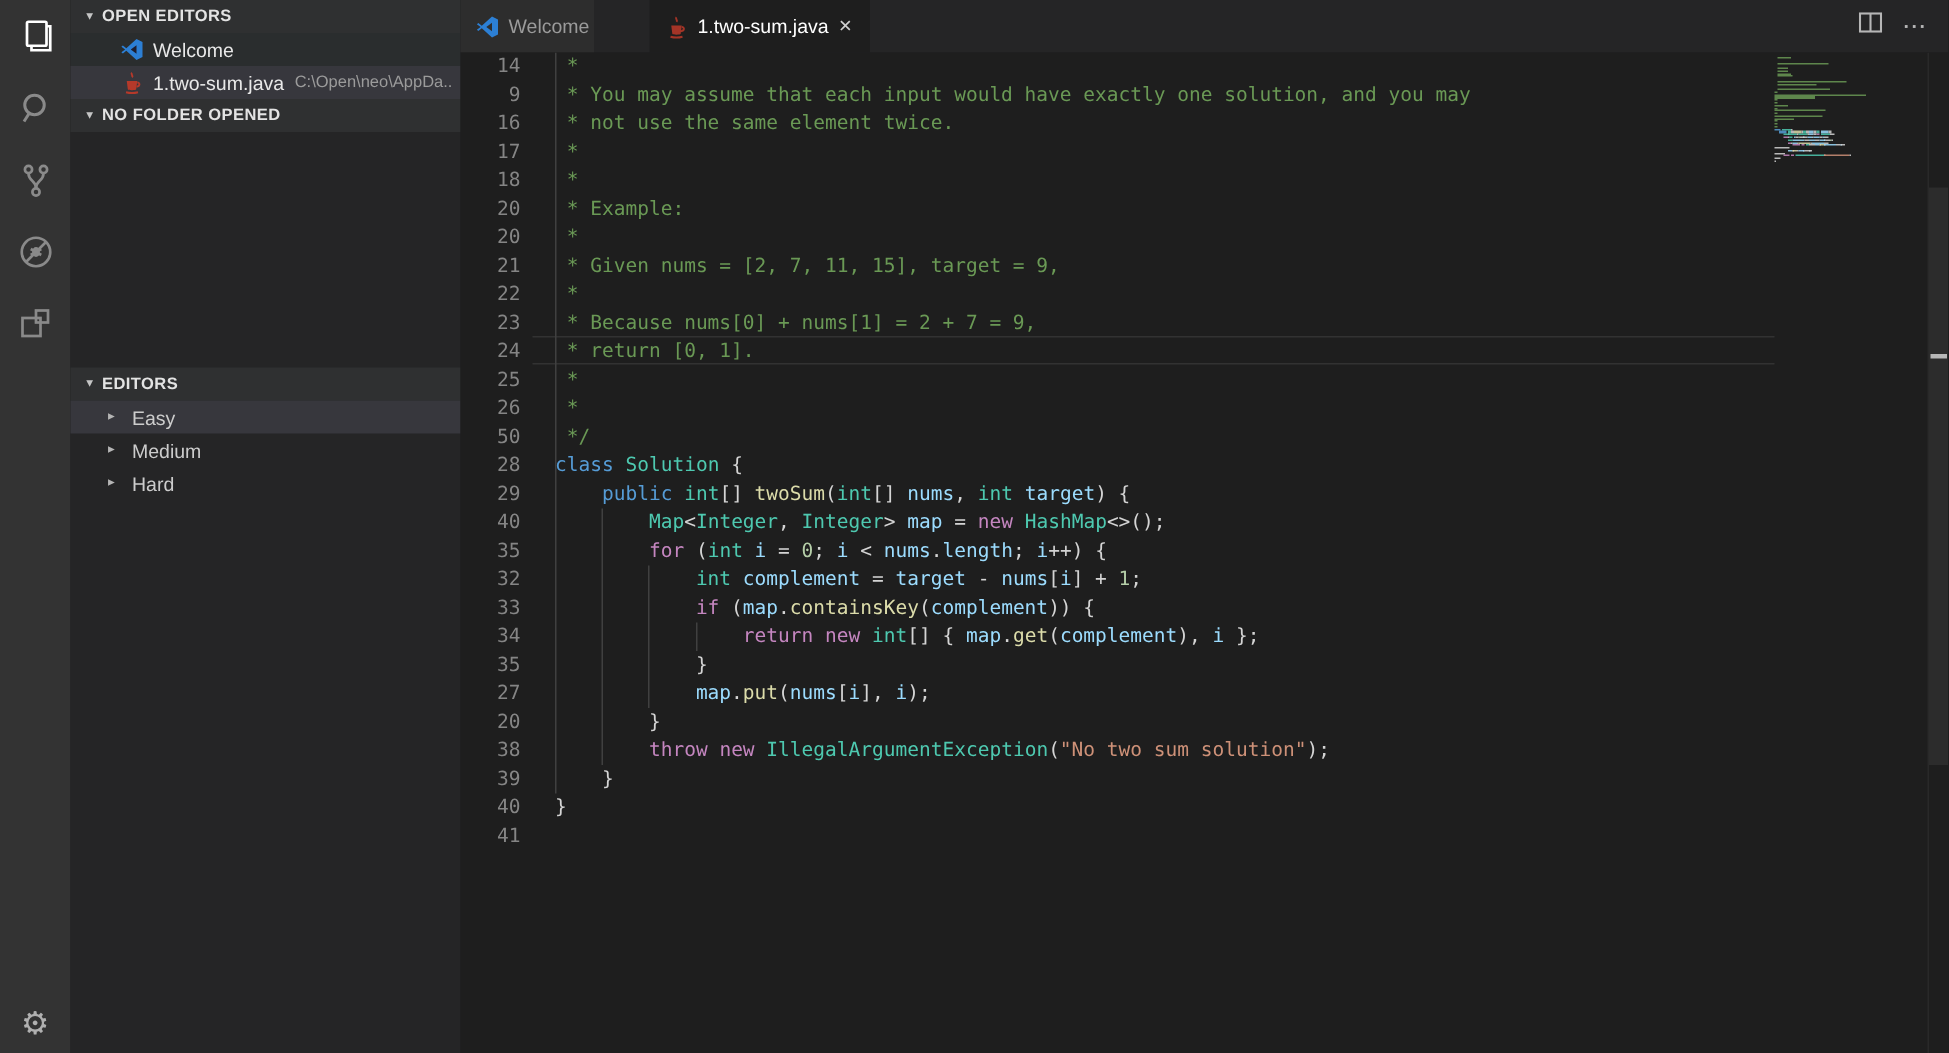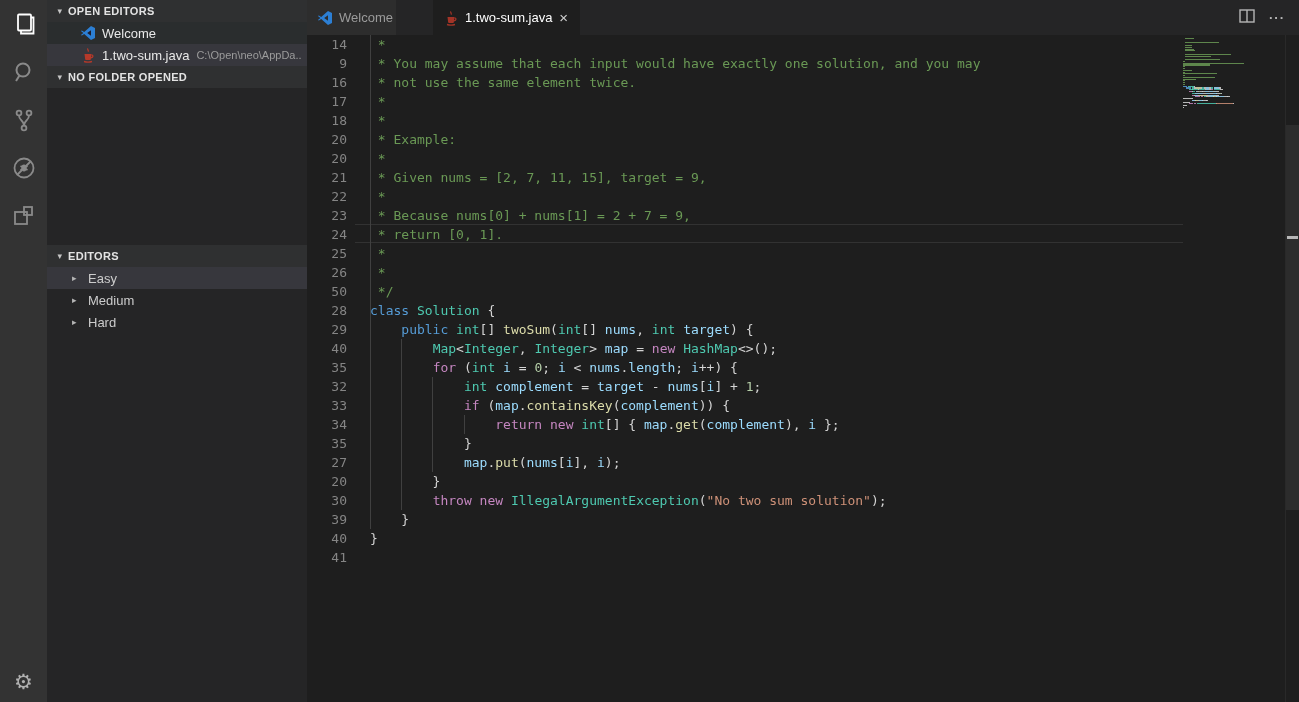--- a/index.html
+++ b/index.html
@@ -249,21 +249,21 @@
           <div class="ln">28</div>
           <div class="ln">29</div>
           <div class="ln">40</div>
           <div class="ln">35</div>
           <div class="ln">32</div>
           <div class="ln">33</div>
           <div class="ln">34</div>
           <div class="ln">35</div>
           <div class="ln">27</div>
           <div class="ln">20</div>
-          <div class="ln">30</div>
+          <div class="ln">38</div>
           <div class="ln">39</div>
           <div class="ln">40</div>
           <div class="ln">41</div>
         </div>
       <div class="code" id="code"><div class="cl"><span style="color: rgb(106, 153, 85);"> *</span></div><div class="cl"><span style="color: rgb(106, 153, 85);"> * You may assume that each input would have exactly one solution, and you may</span></div><div class="cl"><span style="color: rgb(106, 153, 85);"> * not use the same element twice.</span></div><div class="cl"><span style="color: rgb(106, 153, 85);"> *</span></div><div class="cl"><span style="color: rgb(106, 153, 85);"> *</span></div><div class="cl"><span style="color: rgb(106, 153, 85);"> * Example:</span></div><div class="cl"><span style="color: rgb(106, 153, 85);"> *</span></div><div class="cl"><span style="color: rgb(106, 153, 85);"> * Given nums = [2, 7, 11, 15], target = 9,</span></div><div class="cl"><span style="color: rgb(106, 153, 85);"> *</span></div><div class="cl"><span style="color: rgb(106, 153, 85);"> * Because nums[0] + nums[1] = 2 + 7 = 9,</span></div><div class="cl"><span style="color: rgb(106, 153, 85);"> * return [0, 1].</span></div><div class="cl"><span style="color: rgb(106, 153, 85);"> *</span></div><div class="cl"><span style="color: rgb(106, 153, 85);"> *</span></div><div class="cl"><span style="color: rgb(106, 153, 85);"> */</span></div><div class="cl"><span style="color: rgb(86, 156, 214);">class</span><span style="color: rgb(212, 212, 212);"> </span><span style="color: rgb(78, 201, 176);">Solution</span><span style="color: rgb(212, 212, 212);"> {</span></div><div class="cl"><span style="color: rgb(212, 212, 212);">    </span><span style="color: rgb(86, 156, 214);">public</span><span style="color: rgb(212, 212, 212);"> </span><span style="color: rgb(78, 201, 176);">int</span><span style="color: rgb(212, 212, 212);">[] </span><span style="color: rgb(220, 220, 170);">twoSum</span><span style="color: rgb(212, 212, 212);">(</span><span style="color: rgb(78, 201, 176);">int</span><span style="color: rgb(212, 212, 212);">[] </span><span style="color: rgb(156, 220, 254);">nums</span><span style="color: rgb(212, 212, 212);">, </span><span style="color: rgb(78, 201, 176);">int</span><span style="color: rgb(212, 212, 212);"> </span><span style="color: rgb(156, 220, 254);">target</span><span style="color: rgb(212, 212, 212);">) {</span></div><div class="cl"><span style="color: rgb(212, 212, 212);">        </span><span style="color: rgb(78, 201, 176);">Map</span><span style="color: rgb(212, 212, 212);">&lt;</span><span style="color: rgb(78, 201, 176);">Integer</span><span style="color: rgb(212, 212, 212);">, </span><span style="color: rgb(78, 201, 176);">Integer</span><span style="color: rgb(212, 212, 212);">&gt; </span><span style="color: rgb(156, 220, 254);">map</span><span style="color: rgb(212, 212, 212);"> = </span><span style="color: rgb(197, 134, 192);">new</span><span style="color: rgb(212, 212, 212);"> </span><span style="color: rgb(78, 201, 176);">HashMap</span><span style="color: rgb(212, 212, 212);">&lt;&gt;();</span></div><div class="cl"><span style="color: rgb(212, 212, 212);">        </span><span style="color: rgb(197, 134, 192);">for</span><span style="color: rgb(212, 212, 212);"> (</span><span style="color: rgb(78, 201, 176);">int</span><span style="color: rgb(212, 212, 212);"> </span><span style="color: rgb(156, 220, 254);">i</span><span style="color: rgb(212, 212, 212);"> = </span><span style="color: rgb(181, 206, 168);">0</span><span style="color: rgb(212, 212, 212);">; </span><span style="color: rgb(156, 220, 254);">i</span><span style="color: rgb(212, 212, 212);"> &lt; </span><span style="color: rgb(156, 220, 254);">nums</span><span style="color: rgb(212, 212, 212);">.</span><span style="color: rgb(156, 220, 254);">length</span><span style="color: rgb(212, 212, 212);">; </span><span style="color: rgb(156, 220, 254);">i</span><span style="color: rgb(212, 212, 212);">++) {</span></div><div class="cl"><span style="color: rgb(212, 212, 212);">            </span><span style="color: rgb(78, 201, 176);">int</span><span style="color: rgb(212, 212, 212);"> </span><span style="color: rgb(156, 220, 254);">complement</span><span style="color: rgb(212, 212, 212);"> = </span><span style="color: rgb(156, 220, 254);">target</span><span style="color: rgb(212, 212, 212);"> - </span><span style="color: rgb(156, 220, 254);">nums</span><span style="color: rgb(212, 212, 212);">[</span><span style="color: rgb(156, 220, 254);">i</span><span style="color: rgb(212, 212, 212);">] + </span><span style="color: rgb(181, 206, 168);">1</span><span style="color: rgb(212, 212, 212);">;</span></div><div class="cl"><span style="color: rgb(212, 212, 212);">            </span><span style="color: rgb(197, 134, 192);">if</span><span style="color: rgb(212, 212, 212);"> (</span><span style="color: rgb(156, 220, 254);">map</span><span style="color: rgb(212, 212, 212);">.</span><span style="color: rgb(220, 220, 170);">containsKey</span><span style="color: rgb(212, 212, 212);">(</span><span style="color: rgb(156, 220, 254);">complement</span><span style="color: rgb(212, 212, 212);">)) {</span></div><div class="cl"><span style="color: rgb(212, 212, 212);">                </span><span style="color: rgb(197, 134, 192);">return</span><span style="color: rgb(212, 212, 212);"> </span><span style="color: rgb(197, 134, 192);">new</span><span style="color: rgb(212, 212, 212);"> </span><span style="color: rgb(78, 201, 176);">int</span><span style="color: rgb(212, 212, 212);">[] { </span><span style="color: rgb(156, 220, 254);">map</span><span style="color: rgb(212, 212, 212);">.</span><span style="color: rgb(220, 220, 170);">get</span><span style="color: rgb(212, 212, 212);">(</span><span style="color: rgb(156, 220, 254);">complement</span><span style="color: rgb(212, 212, 212);">), </span><span style="color: rgb(156, 220, 254);">i</span><span style="color: rgb(212, 212, 212);"> };</span></div><div class="cl"><span style="color: rgb(212, 212, 212);">            }</span></div><div class="cl"><span style="color: rgb(212, 212, 212);">            </span><span style="color: rgb(156, 220, 254);">map</span><span style="color: rgb(212, 212, 212);">.</span><span style="color: rgb(220, 220, 170);">put</span><span style="color: rgb(212, 212, 212);">(</span><span style="color: rgb(156, 220, 254);">nums</span><span style="color: rgb(212, 212, 212);">[</span><span style="color: rgb(156, 220, 254);">i</span><span style="color: rgb(212, 212, 212);">], </span><span style="color: rgb(156, 220, 254);">i</span><span style="color: rgb(212, 212, 212);">);</span></div><div class="cl"><span style="color: rgb(212, 212, 212);">        }</span></div><div class="cl"><span style="color: rgb(212, 212, 212);">        </span><span style="color: rgb(197, 134, 192);">throw</span><span style="color: rgb(212, 212, 212);"> </span><span style="color: rgb(197, 134, 192);">new</span><span style="color: rgb(212, 212, 212);"> </span><span style="color: rgb(78, 201, 176);">IllegalArgumentException</span><span style="color: rgb(212, 212, 212);">(</span><span style="color: rgb(206, 145, 120);">"No two sum solution"</span><span style="color: rgb(212, 212, 212);">);</span></div><div class="cl"><span style="color: rgb(212, 212, 212);">    }</span></div><div class="cl"><span style="color: rgb(212, 212, 212);">}</span></div><div class="cl"></div></div>
       <div class="minimap" id="minimap">
           <div class="mm-row">
             <span style="width: 1.56px;"></span>
             <span style="width: 9.36px; background: rgb(106, 153, 85);"></span>
           </div>

